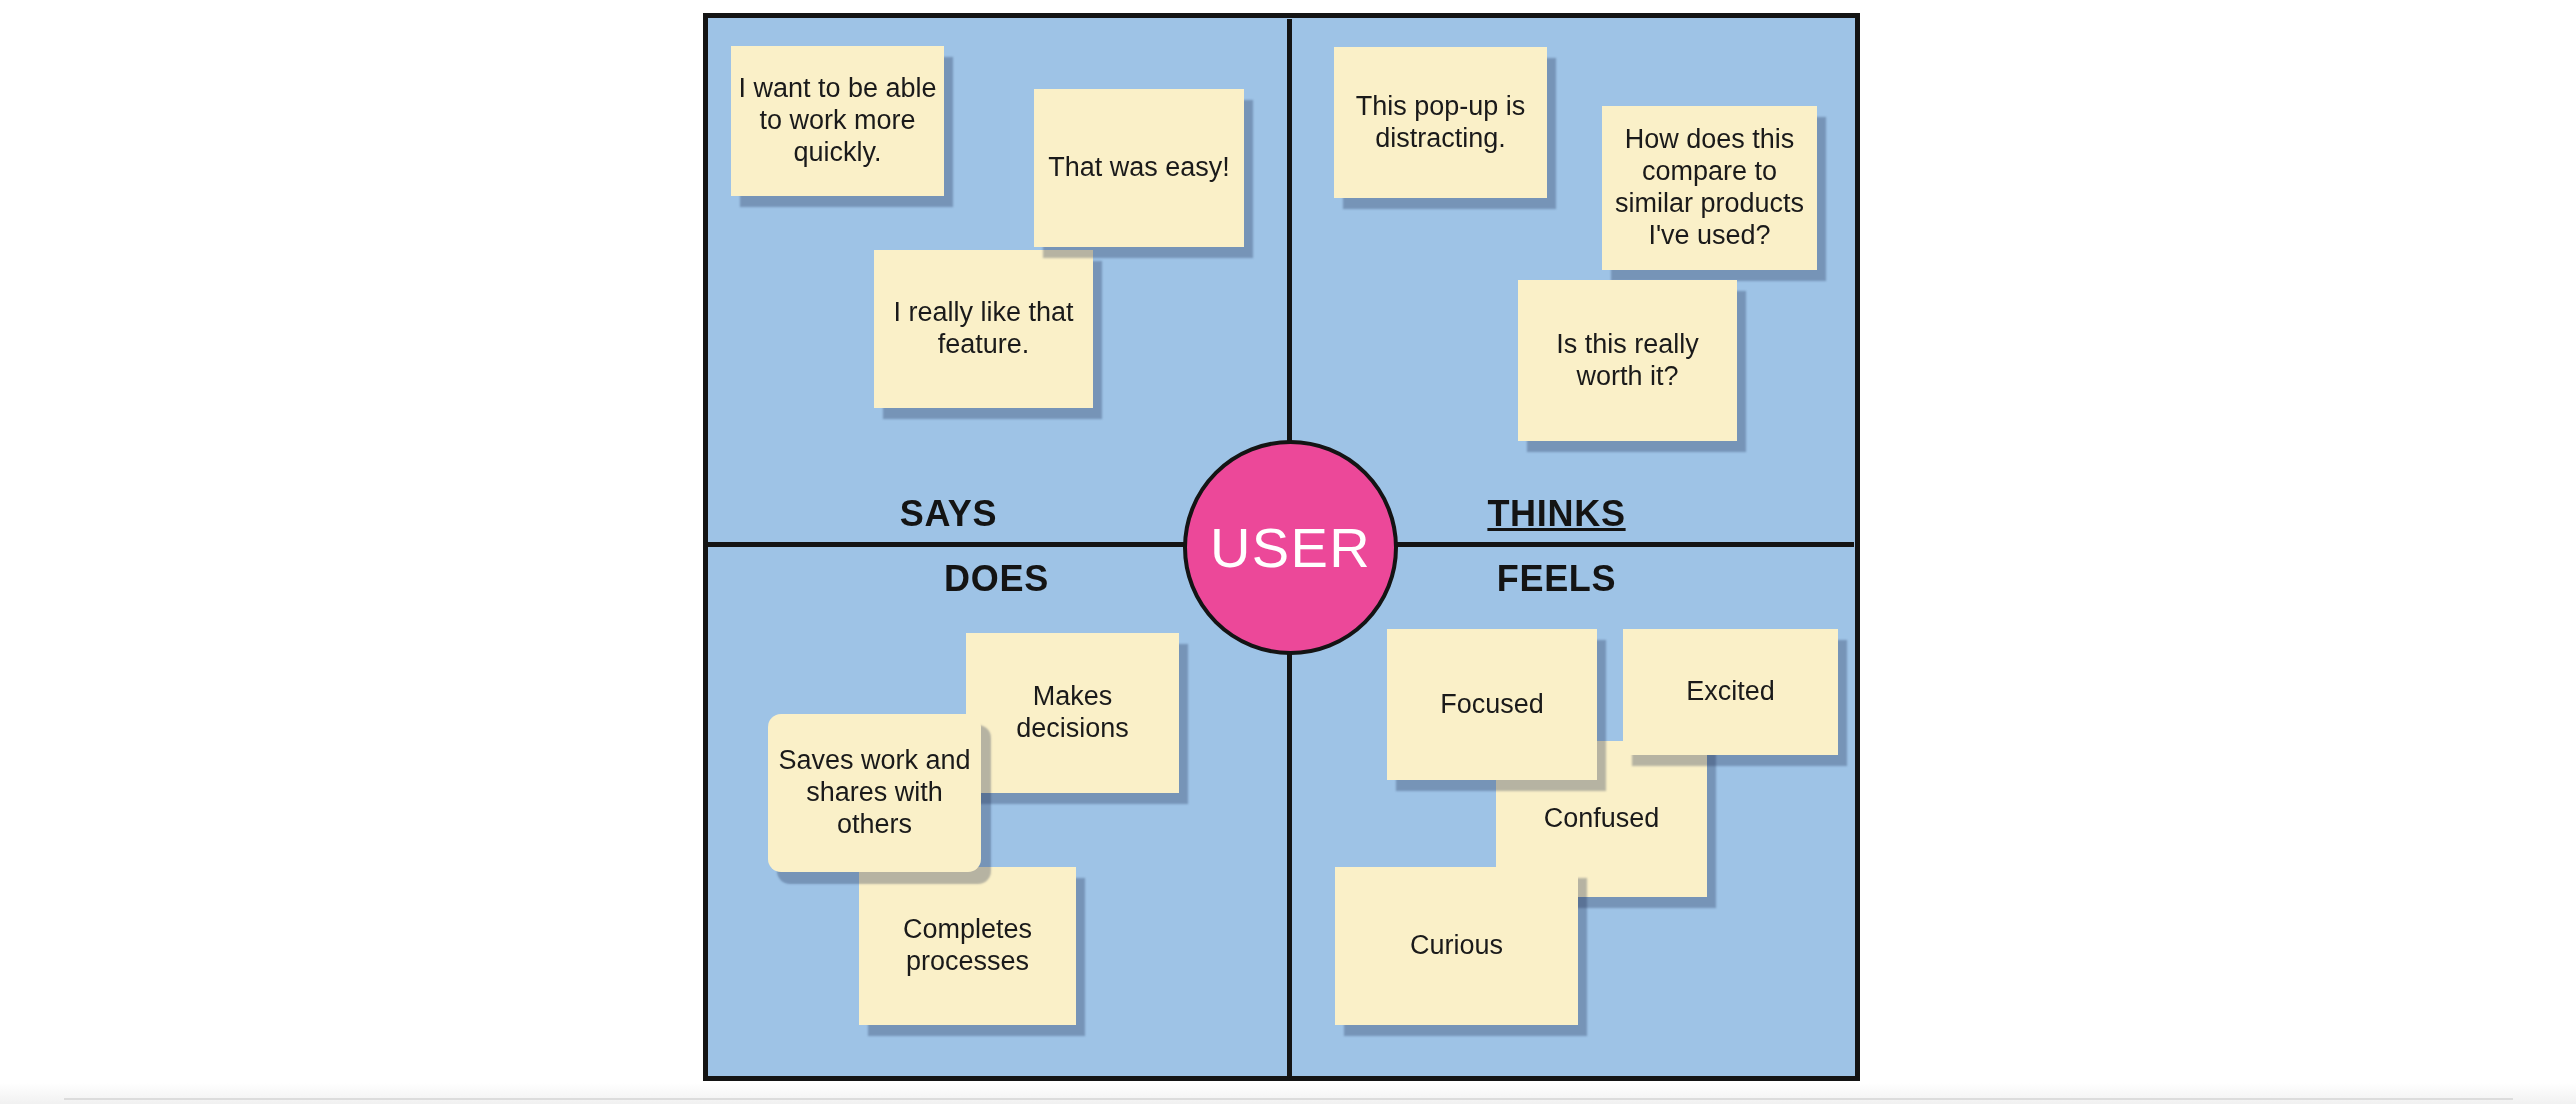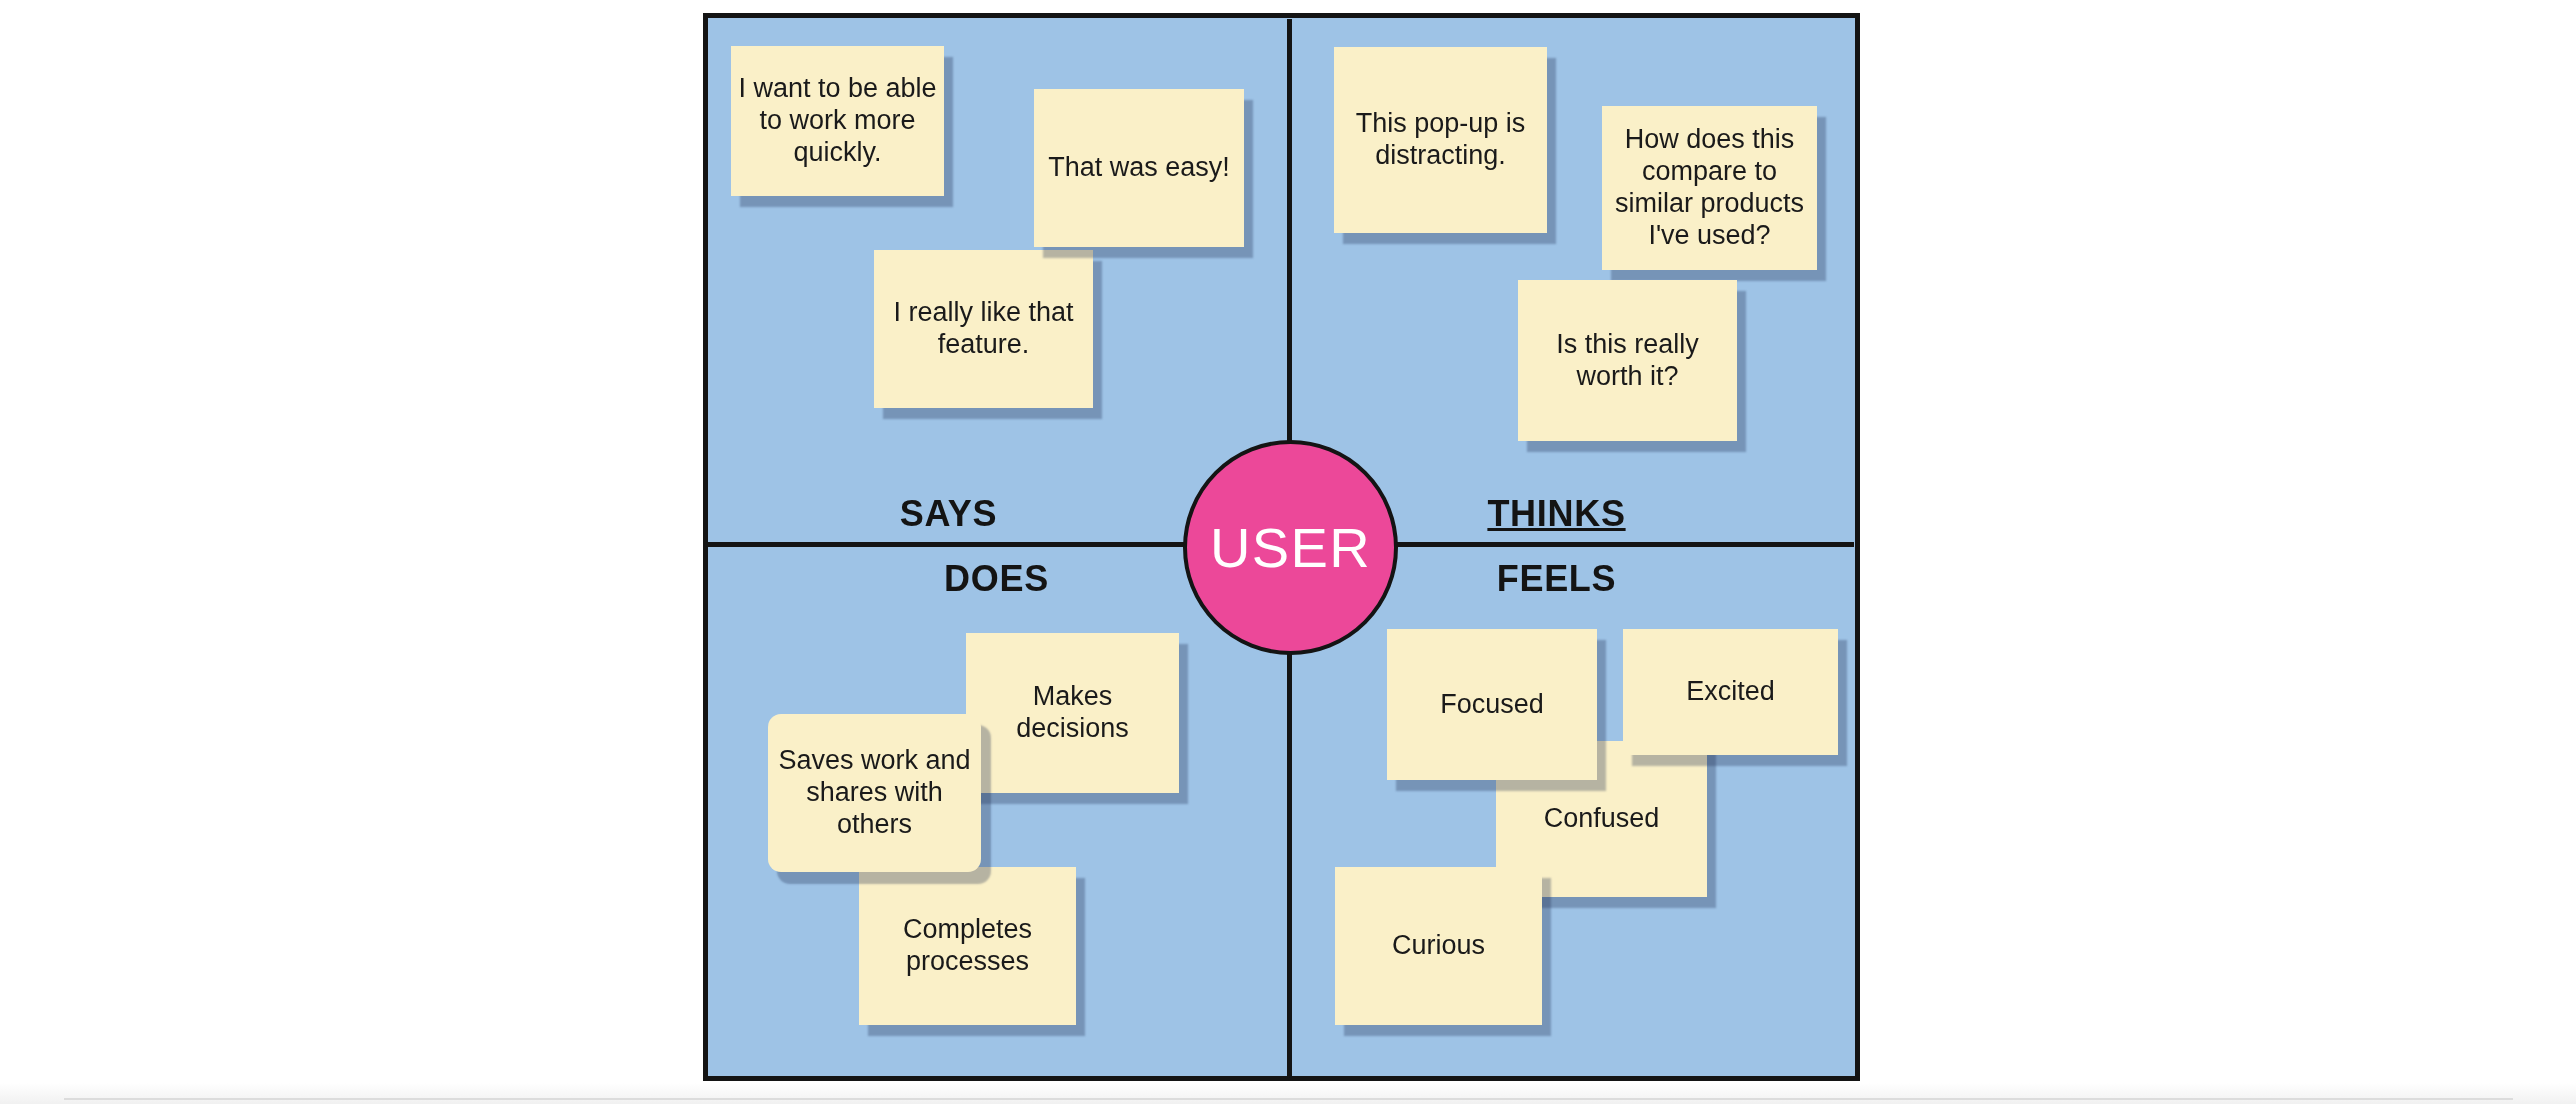--- a/index.html
+++ b/index.html
@@ -65,34 +65,34 @@
     font-size: 27px; line-height: 1.18; color: #1A1A1A;
     padding: 6.7px;
   }
 
   
   #note-says-0 { left: 731px; top:  46px; width: 213px; height: 150px; z-index: 1; }
   #note-says-1 { left: 1010px; top: 89px; width: 210px; height: 158px; z-index: 2; margin-left: 24px; }
   #note-says-2 { left: 874px; top: 250px; width: 219px; height: 158px; z-index: 1; }
 
   
-  #note-thinks-0 { left: 1334px; top:  47px; width: 213px; height: 186px; z-index: 1; }
+  #note-thinks-0 { left: 1334px; top:  47px; width: 213px; height: 151px; z-index: 1; }
   #note-thinks-1 { left: 1602px; top: 106px; width: 215px; height: 164px; z-index: 1; }
   #note-thinks-2 { left: 1518px; top: 280px; width: 219px; height: 161px; z-index: 1; }
 
   
   #note-does-0 { left: 966px; top:  633px; width: 213px; height: 160px; z-index: 1; }
   #note-does-1 { left: 768px; top: 714px; width: 213px; height: 158px; z-index: 3; border-radius: 13px; }
   #note-does-2 { left: 859px; top: 867px; width: 217px; height: 158px; z-index: 1; }
 
   
   #note-feels-0 { left: 1387px; top:  629px; width: 210px; height: 151px; z-index: 2; }
   #note-feels-1 { left: 1623px; top:  629px; width: 215px; height: 126px; z-index: 2; }
   #note-feels-2 { left: 1496px; top: 741px; width: 211px; height: 156px; z-index: 1; }
-  #note-feels-3 { left: 1335px; top: 867px; width: 207px; height: 158px; z-index: 3; }
+  #note-feels-3 { left: 1335px; top: 867px; width: 243px; height: 158px; z-index: 3; }
 
   .bottom-fade {
     position: absolute; left: 0; top: 1083px; width: 2576px; height: 21.5px;
     background: linear-gradient(180deg, #ffffff 0%, #f0f0f0 100%);
   }
   .bottom-line {
     position: absolute; left: 64px; top: 1098px; width: 2449px; height: 2px;
     background: #dcdcdc;
   }
 </style>

